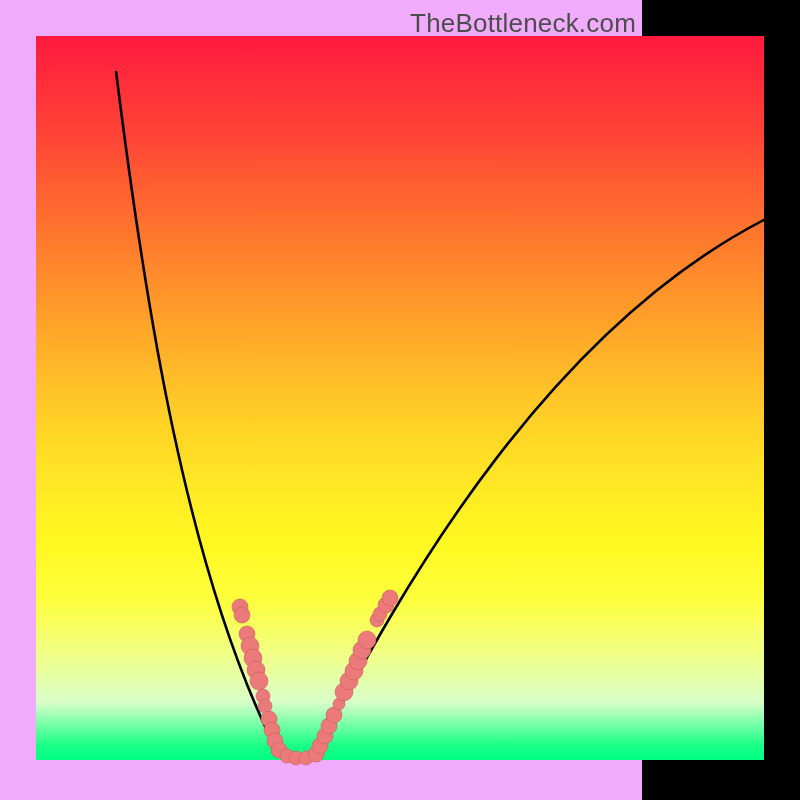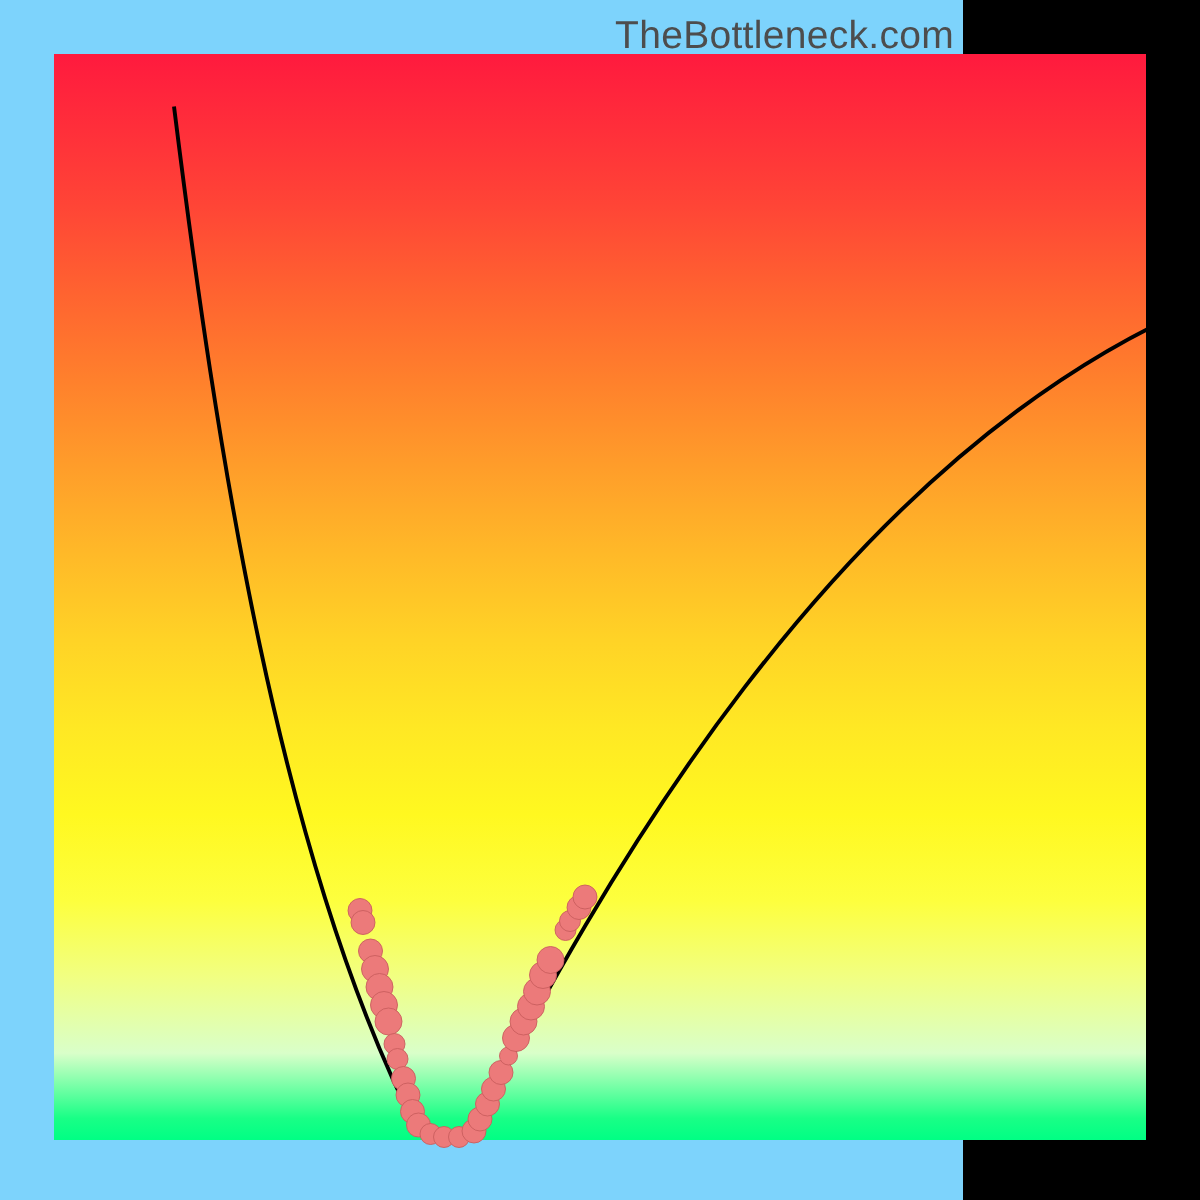--- a/index.html
+++ b/index.html
@@ -1,16 +1,16 @@
 <!DOCTYPE html>
 <html><head>
 <meta charset="utf-8">
 <style>
   html,body{margin:0;padding:0;width:800px;height:800px;background:#000;font-family:Arial,Helvetica,sans-serif}
-  .frame{position:absolute;left:0;top:0;width:642px;height:800px;background:#7dd3fc}
+  .frame{position:absolute;left:0;top:0;width:642px;height:800px;background:#f0abfc}
   .plot{position:absolute;left:36px;top:36px;width:728px;height:724px;
         background:linear-gradient(to bottom,
           #ff1a3e 0%,
           #ff2f3a 7%,
           #ff4536 14%,
           #ff6330 22%,
           #ff802c 30%,
           #ff9d2a 38%,
           #ffb928 46%,
           #ffd326 54%,

